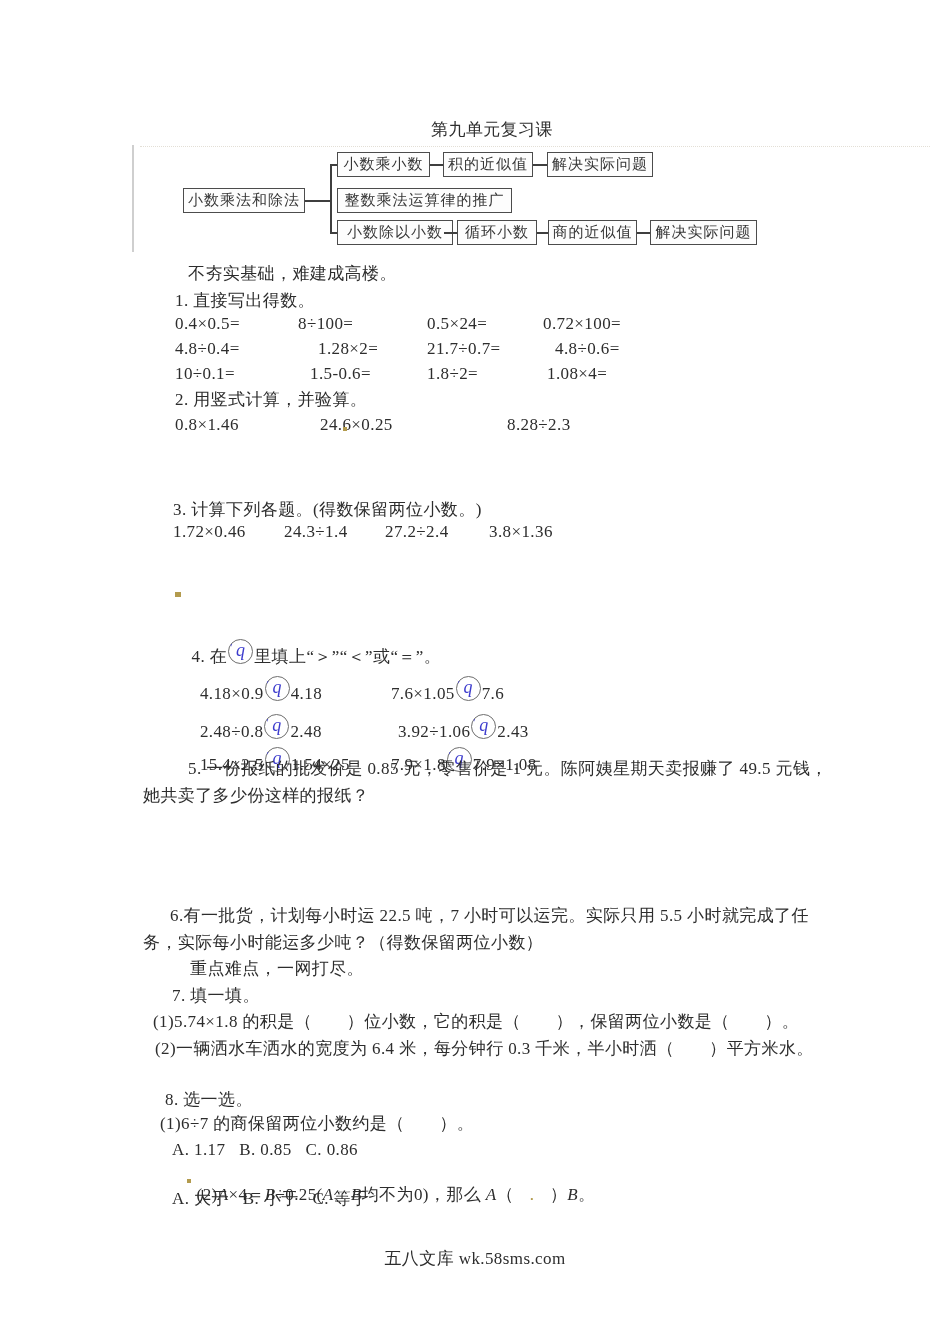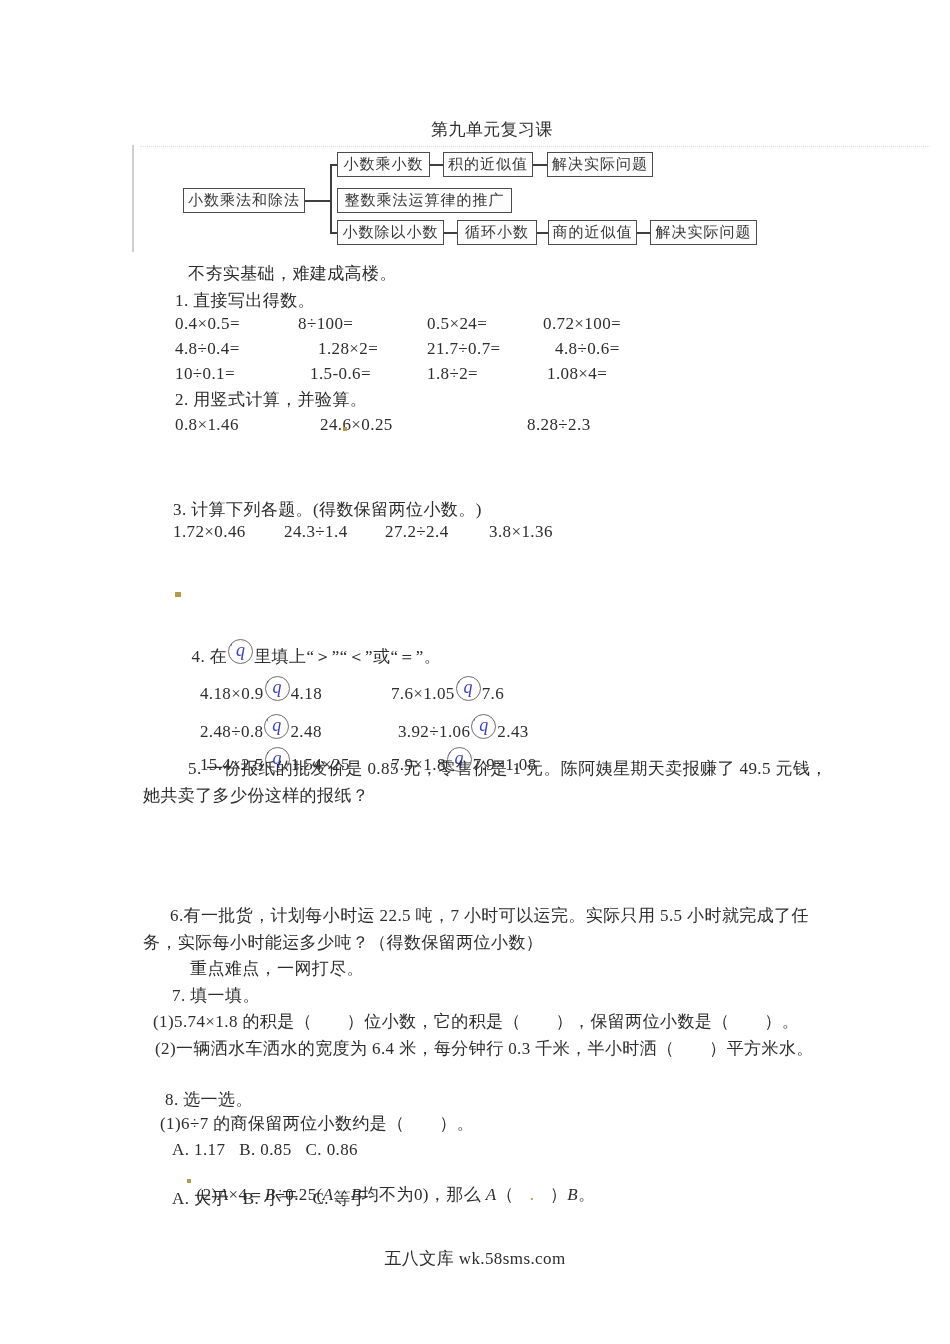--- a/index.html
+++ b/index.html
@@ -32,21 +32,21 @@
   <div class="line center" style="top:119px;left:34px;">第九单元复习课</div>
 
   <div class="vguide"></div>
   <div class="noise"></div>
 
   <div class="fbox" style="left:183px;top:188px;width:122px;">小数乘法和除法</div>
   <div class="fbox" style="left:337px;top:152px;width:93px;text-align:right;">小数乘小数</div>
   <div class="fbox" style="left:443px;top:152px;width:90px;">积的近似值</div>
   <div class="fbox" style="left:547px;top:152px;width:106px;">解决实际问题</div>
   <div class="fbox" style="left:337px;top:188px;width:175px;">整数乘法运算律的推广</div>
-  <div class="fbox" style="left:337px;top:220px;width:107px;">小数除以小数</div>
+  <div class="fbox" style="left:337px;top:220px;width:116px;">小数除以小数</div>
   <div class="fbox" style="left:457px;top:220px;width:80px;">循环小数</div>
   <div class="fbox" style="left:548px;top:220px;width:89px;text-align:center;">商的近似值</div>
   <div class="fbox" style="left:650px;top:220px;width:107px;">解决实际问题</div>
 
   <div class="fline" style="left:305px;top:200px;width:26px;height:2px;"></div>
   <div class="fline" style="left:330px;top:164px;width:2px;height:70px;"></div>
   <div class="fline" style="left:330px;top:164px;width:7px;height:2px;"></div>
   <div class="fline" style="left:330px;top:232px;width:7px;height:2px;"></div>
   <div class="fline" style="left:430px;top:164px;width:13px;height:2px;"></div>
   <div class="fline" style="left:533px;top:164px;width:14px;height:2px;"></div>
@@ -73,21 +73,21 @@
     <span class="cell" style="left:0px;">10÷0.1=</span>
     <span class="cell" style="left:135px;">1.5-0.6=</span>
     <span class="cell" style="left:252px;">1.8÷2=</span>
     <span class="cell" style="left:372px;">1.08×4=</span>
   </div>
 
   <div class="line" style="left:175px;top:389px;">2. 用竖式计算，并验算。</div>
   <div class="line" style="left:175px;top:414px;width:700px;">
     <span class="cell" style="left:0px;">0.8×1.46</span>
     <span class="cell" style="left:145px;">24.6×0.25</span>
-    <span class="cell" style="left:352px;">8.28÷2.3</span>
+    <span class="cell" style="left:332px;">8.28÷2.3</span>
   </div>
   <div class="artifact" style="left:343px;top:427px;width:4px;height:4px;"></div>
 
   <div class="line" style="left:173px;top:499px;">3. 计算下列各题。(得数保留两位小数。)</div>
   <div class="line" style="left:173px;top:521px;width:700px;">
     <span class="cell" style="left:0px;">1.72×0.46</span>
     <span class="cell" style="left:111px;">24.3÷1.4</span>
     <span class="cell" style="left:212px;">27.2÷2.4</span>
     <span class="cell" style="left:316px;">3.8×1.36</span>
   </div>

